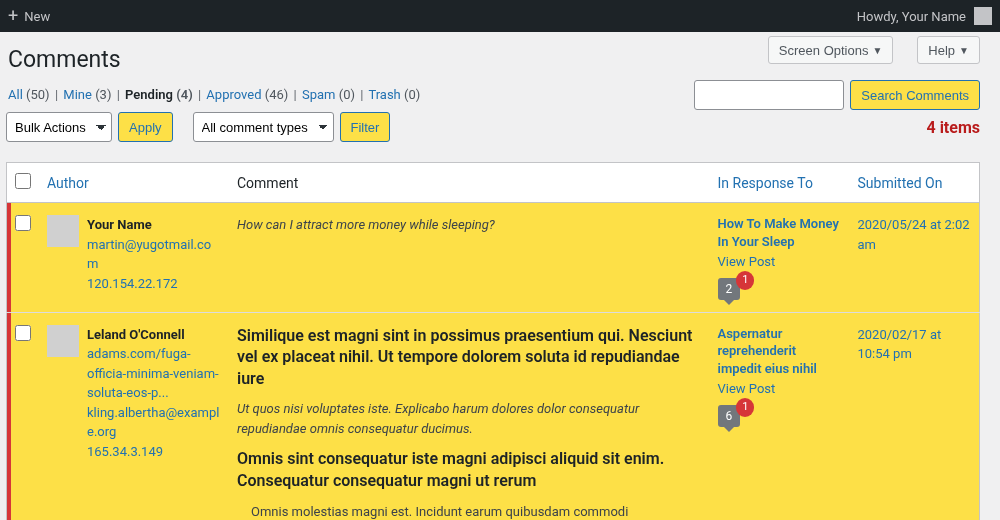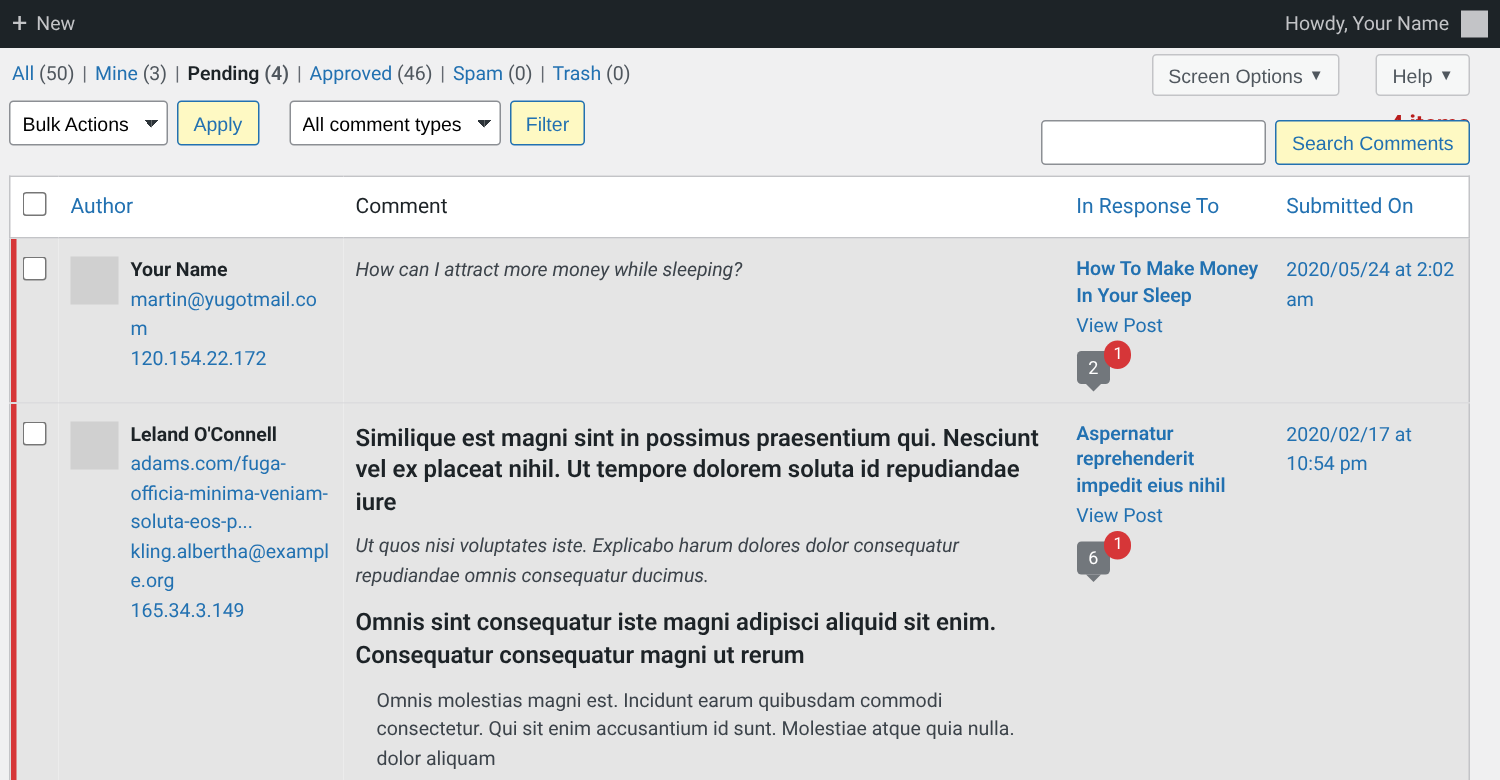--- a/index.html
+++ b/index.html
@@ -16,40 +16,40 @@
   h1 { font-size: 23px; font-weight: 400; color: #1d2327; margin: 4px 0 14px 2px; }
 
   .subsubsub { font-size: 13px; color: #646970; margin: 0 0 10px 2px; }
   .subsubsub .sep { color: #646970; padding: 0 2px; }
   .subsubsub .count { color: #50575e; }
   .subsubsub .current { color: #1d2327; font-weight: 600; }
 
   .tablenavtop { display: flex; align-items: center; justify-content: space-between; margin-bottom: 20px; }
   .actions-row { display: flex; align-items: center; gap: 6px; }
   select { height: 30px; border: 1px solid #8c8f94; border-radius: 3px; background: #fff; padding: 0 24px 0 8px; font-size: 13px; appearance: none; background-image: linear-gradient(45deg, transparent 50%, #2c3338 50%), linear-gradient(135deg, #2c3338 50%, transparent 50%); background-position: right 10px top 12px, right 5px top 12px; background-size: 5px 5px, 5px 5px; background-repeat: no-repeat; }
-  .button { height: 30px; border: 1px solid #2271b1; background: #fef9c3; color: #2271b1; border-radius: 3px; padding: 0 10px; font-size: 13px; cursor: pointer; }
+  .button { height: 30px; border: 1px solid #2271b1; background: #fde047; color: #2271b1; border-radius: 3px; padding: 0 10px; font-size: 13px; cursor: pointer; }
   .items-count { color: #b91c1c; font-size: 16px; font-weight: bold; }
 
   .top-right { position: absolute; right: 20px; top: 36px; display: flex; gap: 24px; }
   .po-button { height: 28px; border: 1px solid #c3c4c7; background: #f6f7f7; padding: 0 10px; font-size: 13px; color: #50575e; border-radius: 3px; cursor: pointer; display:flex; align-items:center; gap:4px;}
   .tri { font-size: 10px; }
 
   .search-row { position: absolute; right: 20px; top: 80px; display: flex; gap: 6px; }
   .search-row input[type=text] { height: 30px; width: 150px; border: 1px solid #8c8f94; border-radius: 3px; padding: 0 8px; }
 
   table.comments { width: 100%; border-collapse: collapse; background: #fff; border: 1px solid #c3c4c7; }
   table.comments thead th { text-align: left; font-weight: 400; color: #2271b1; padding: 10px 8px; border-bottom: 1px solid #c3c4c7; font-size: 14px; }
   table.comments thead th.nolink { color: #1d2327; }
   table.comments thead th.cb { width: 24px; }
   th.col-author { width: 190px; }
   th.col-response { width: 140px; }
   th.col-date { width: 130px; }
 
   tbody tr { border-top: 1px solid #dcdcde; }
-  tbody tr.pending { background: #e5e5e5; }
+  tbody tr.pending { background: #fde047; }
   tbody tr.pending td:first-child { box-shadow: inset 4px 0 0 #d63638; }
   tbody td { padding: 12px 8px; vertical-align: top; line-height: 1.5; }
   td.cb { width: 24px; }
 
   .author-cell { display: flex; gap: 8px; }
   .avatar { width: 32px; height: 32px; background: #d0d0d0; flex-shrink: 0; }
   .author-meta strong { color: #1d2327; font-size: 13px; }
   .author-meta div { font-size: 13px; word-break: break-word; }
 
   .comment-body p { margin: 0 0 10px 0; color: #3c434a; font-style: italic; }
@@ -85,20 +85,21 @@
       <span>Screen Options</span>
       <span class="tri">▼</span>
     </button>
   <button class="po-button">
       <span>Help</span>
       <span class="tri">▼</span>
     </button>
 </div>
 
 <div class="wrap">
+  <h1>Comments</h1>
 
   <div class="search-row">
     <input type="text" style="">
     <button class="button">Search Comments</button>
   </div>
 
   <div class="subsubsub">
     <a><span>All</span> <span class="count">(50)</span></a>
     <span class="sep">|</span>
     <a><span>Mine</span> <span class="count">(3)</span></a>

